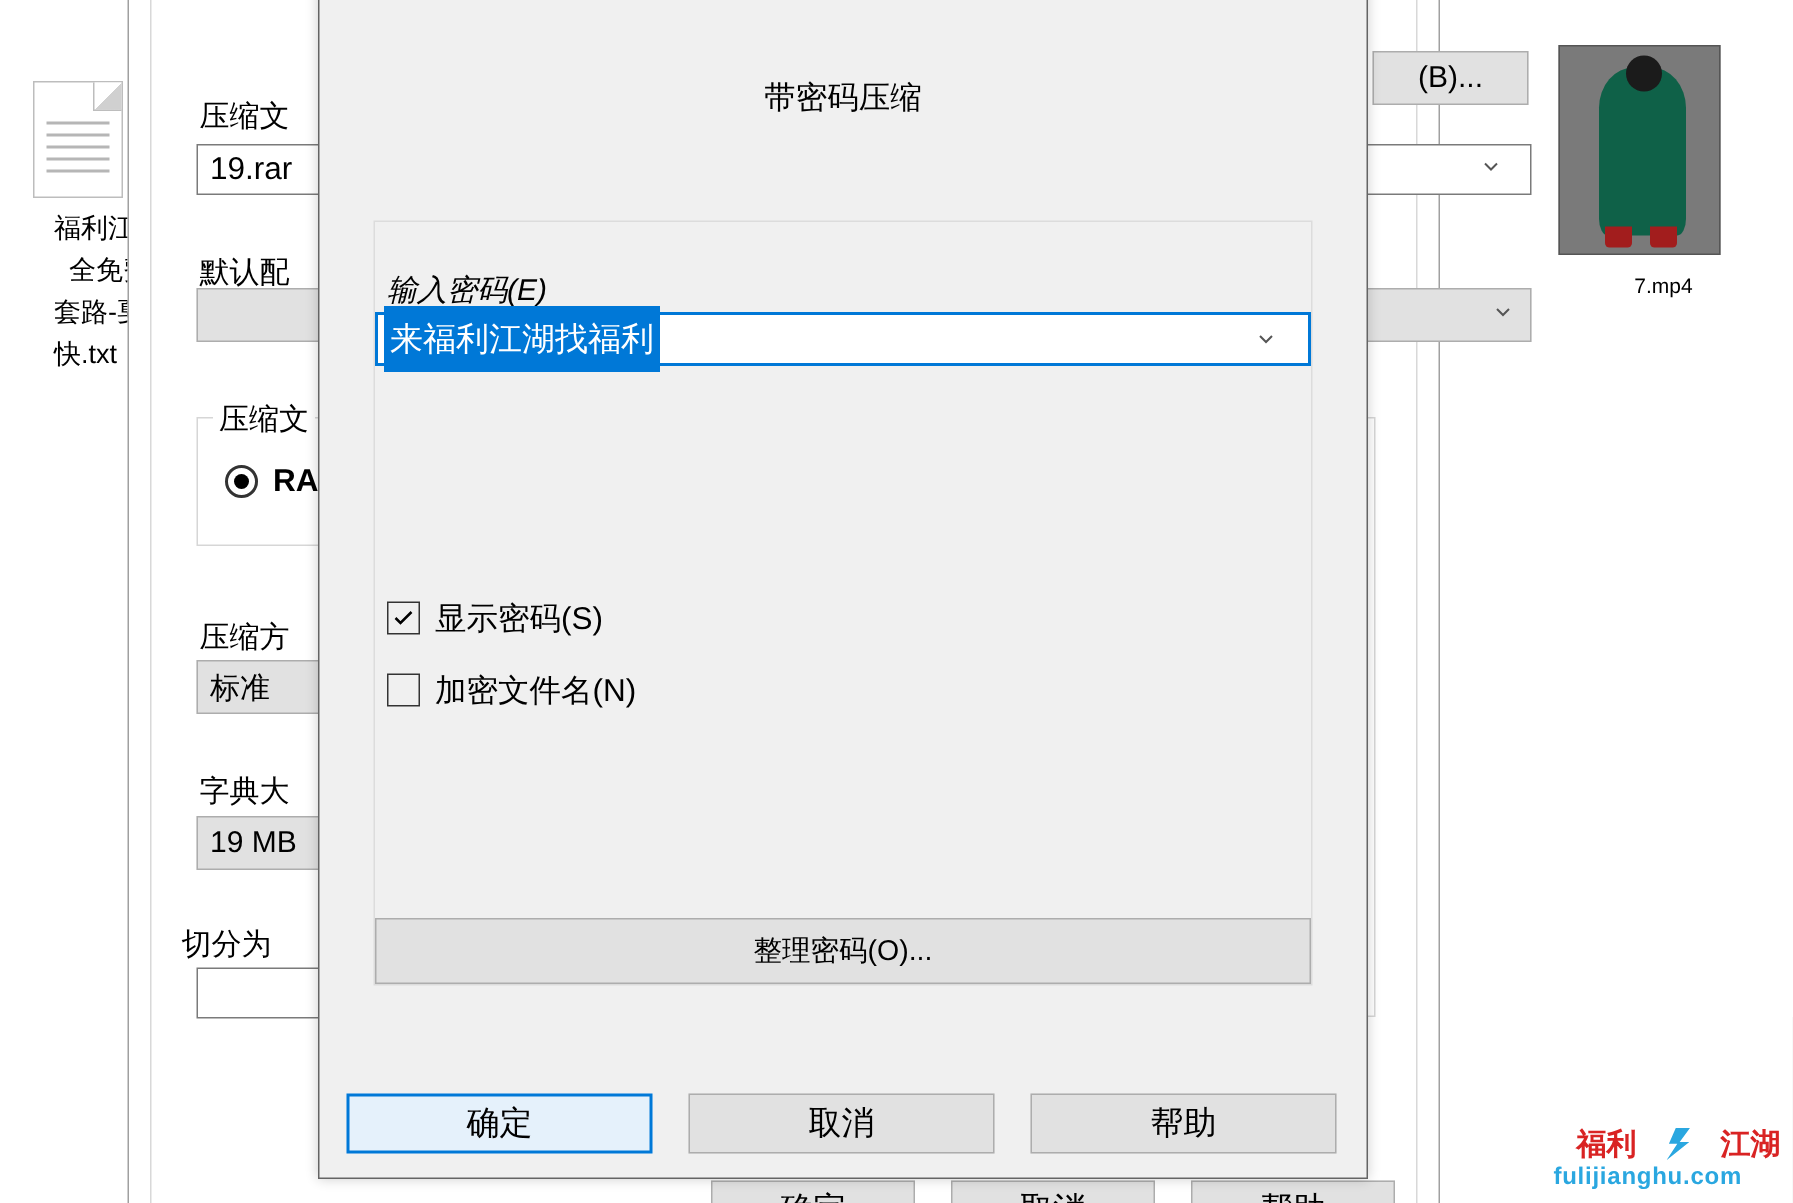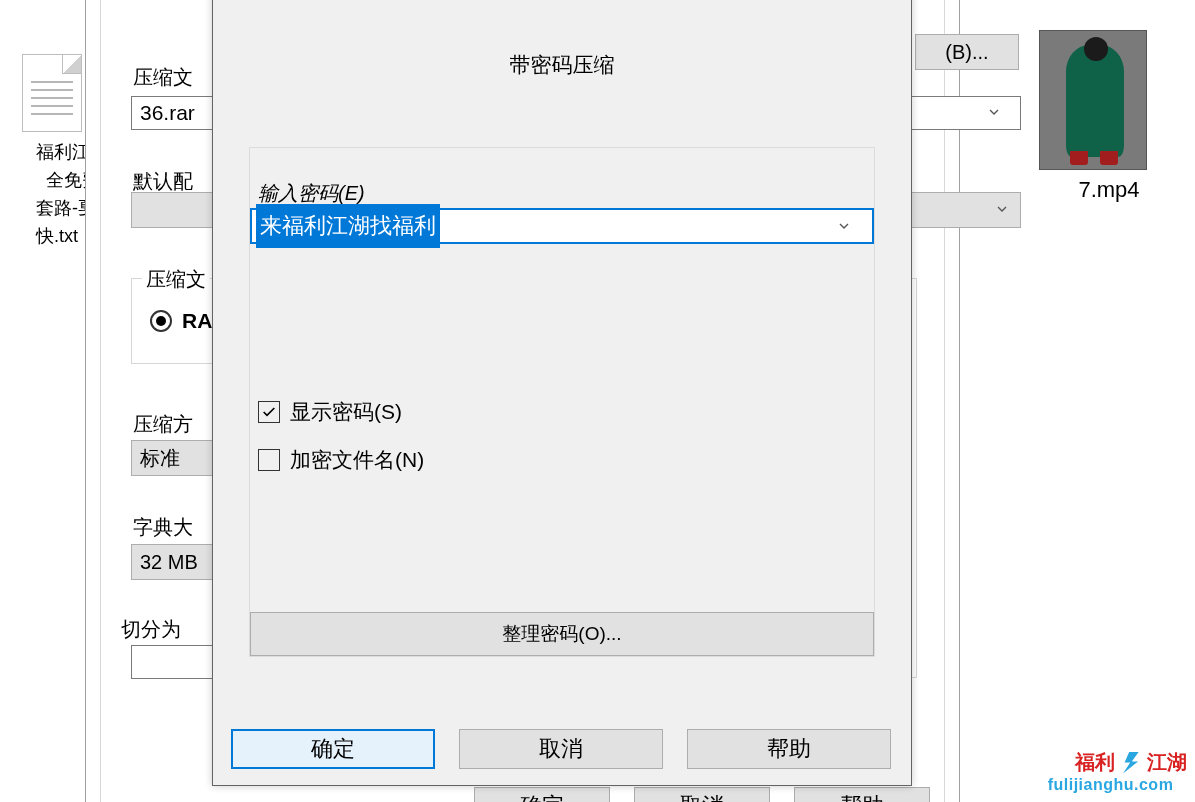--- a/index.html
+++ b/index.html
@@ -11,21 +11,21 @@
 .txt-icon::before { content: ""; position: absolute; top: 0; right: 0; width: 18px; height: 18px; background: linear-gradient(135deg, #fff 0 50%, #d0d0d0 50% 100%); border-left: 1px solid #bdbdbd; border-bottom: 1px solid #bdbdbd; }
 .txt-icon .lines { position: absolute; top: 26px; left: 8px; right: 8px; bottom: 14px; display: flex; flex-direction: column; gap: 6px; }
 .txt-icon .lines span { height: 2px; background: #b6b6b6; }
 .file-item .caption { text-align: left; line-height: 28px; white-space: pre; margin-left: 32px; }
 
 .video-thumb { width: 108px; height: 140px; background: #7a7a7a; position: relative; margin-bottom: 6px; border: 1px solid #555; }
 .video-thumb .figure { position: absolute; left: 26px; top: 14px; width: 58px; height: 112px; background: #0f6148; border-radius: 40% 40% 10% 10% / 24% 24% 10% 10%; }
 .video-thumb .head { position: absolute; left: 44px; top: 6px; width: 24px; height: 24px; border-radius: 50%; background: #1b1b1b; }
 .video-thumb .heel1 { position: absolute; left: 30px; bottom: 4px; width: 18px; height: 14px; background: #a21d1d; border-radius: 0 0 3px 3px; }
 .video-thumb .heel2 { position: absolute; left: 60px; bottom: 4px; width: 18px; height: 14px; background: #a21d1d; border-radius: 0 0 3px 3px; }
-.video-cap { font-size: 22px; }
+.video-cap { font-size: 14px; }
 
 
 .small-thumb { position: absolute; width: 40px; height: 24px; border: 1px solid #444; background: #6a6060; }
 
 
 .parent-dialog { position: absolute; left: 85px; top: -50px; width: 875px; height: 870px; background: #fff; border: 1px solid #a0a0a0; }
 .parent-inner { position: absolute; left: 14px; top: 44px; right: 14px; bottom: 14px; border: 1px solid #d8d8d8; background: #fff; }
 .parent-lbl { position: absolute; font-size: 20px; color: #000; }
 .parent-field { position: absolute; border: 1px solid #7a7a7a; background: #fff; font-size: 21px; padding: 4px 8px; height: 34px; display: flex; align-items: center; }
 .parent-dd { position: absolute; background: #e1e1e1; border: 1px solid #adadad; height: 36px; font-size: 20px; display: flex; align-items: center; padding-left: 8px; }
@@ -56,21 +56,21 @@
 .chkbox.checked svg { width: 16px; height: 16px; }
 
 .pw-manage-btn { position: absolute; left: 0; bottom: 0; width: 100%; height: 44px; background: #e1e1e1; border: 1px solid #adadad; display: flex; align-items: center; justify-content: center; font-size: 19px; }
 
 .pw-actions { position: absolute; left: 18px; right: 18px; bottom: 16px; display: flex; gap: 24px; justify-content: flex-start; padding-left: 0; }
 .pw-btn { width: 204px; height: 40px; background: #e1e1e1; border: 1px solid #adadad; display: flex; align-items: center; justify-content: center; font-size: 22px; }
 .pw-btn.primary { border: 2px solid #0078d7; background: #e5f1fb; }
 
 
 .watermark { position: absolute; right: 8px; bottom: 8px; display: flex; flex-direction: column; align-items: center; font-weight: bold; }
-.wm-top { display: flex; align-items: center; gap: 8px; font-size: 20px; color: #d92323; margin-left: 41px; }
+.wm-top { display: flex; align-items: center; gap: 20px; font-size: 20px; color: #d92323; margin-left: 41px; }
 .wm-bolt { width: 16px; height: 22px; background: #2aa7e0; clip-path: polygon(40% 0, 100% 0, 55% 45%, 95% 45%, 0 100%, 45% 50%, 10% 50%); }
 .wm-site { font-size: 16px; color: #2aa7e0; letter-spacing: 0.5px; }
 </style>
 </head>
 <body>
 
 <div class="file-item" style="left:4px; top:54px;">
   <div class="txt-icon">
     <div class="lines">
         <span></span>
@@ -98,21 +98,21 @@
 
 <div class="parent-dialog">
   <div class="small-thumb" style="left:132px; top:37px; opacity:0;"></div>
   <div class="parent-inner">
 
     <div class="parent-lbl" style="left:32px; top:68px;">压缩文</div>
     <div class="browse-btn" style="left:814px; top:38px; width:104px;">
         <span>(B)...</span>
       </div>
     <div class="parent-field" style="left:30px; top:100px; width:890px;">
-      <span>36.rar</span>
+      <span>19.rar</span>
       <span class="chev"><svg viewBox="0 0 24 24">
             <path d="M6 9l6 6 6-6" fill="none" stroke="#555" stroke-width="2"></path>
           </svg></span>
     </div>
 
     <div class="parent-lbl" style="left:32px; top:172px;">默认配</div>
     <div class="parent-dd" style="left:30px; top:196px; width:890px;">
       <span class="chev"><svg viewBox="0 0 24 24">
             <path d="M6 9l6 6 6-6" fill="none" stroke="#555" stroke-width="2"></path>
           </svg></span>
@@ -126,21 +126,21 @@
       </div>
     </div>
 
     <div class="parent-lbl" style="left:32px; top:415px;">压缩方</div>
     <div class="parent-dd" style="left:30px; top:444px; width:400px;">
         <span>标准</span>
       </div>
 
     <div class="parent-lbl" style="left:32px; top:518px;">字典大</div>
     <div class="parent-dd" style="left:30px; top:548px; width:400px;">
-        <span>32 MB</span>
+        <span>19 MB</span>
       </div>
 
     <div class="parent-lbl" style="left:20px; top:620px;">切分为</div>
     <div class="parent-field" style="left:30px; top:649px; width:300px;"></div>
 
     <div style="position:absolute; left:446px; top:282px; width:370px; height:400px; border:1px solid #d6d6d6; background:#fff;"></div>
   </div>
 
   <div class="bottom-btn" style="left:388px; top:836px; width:136px;">
       <span>确完</span>

